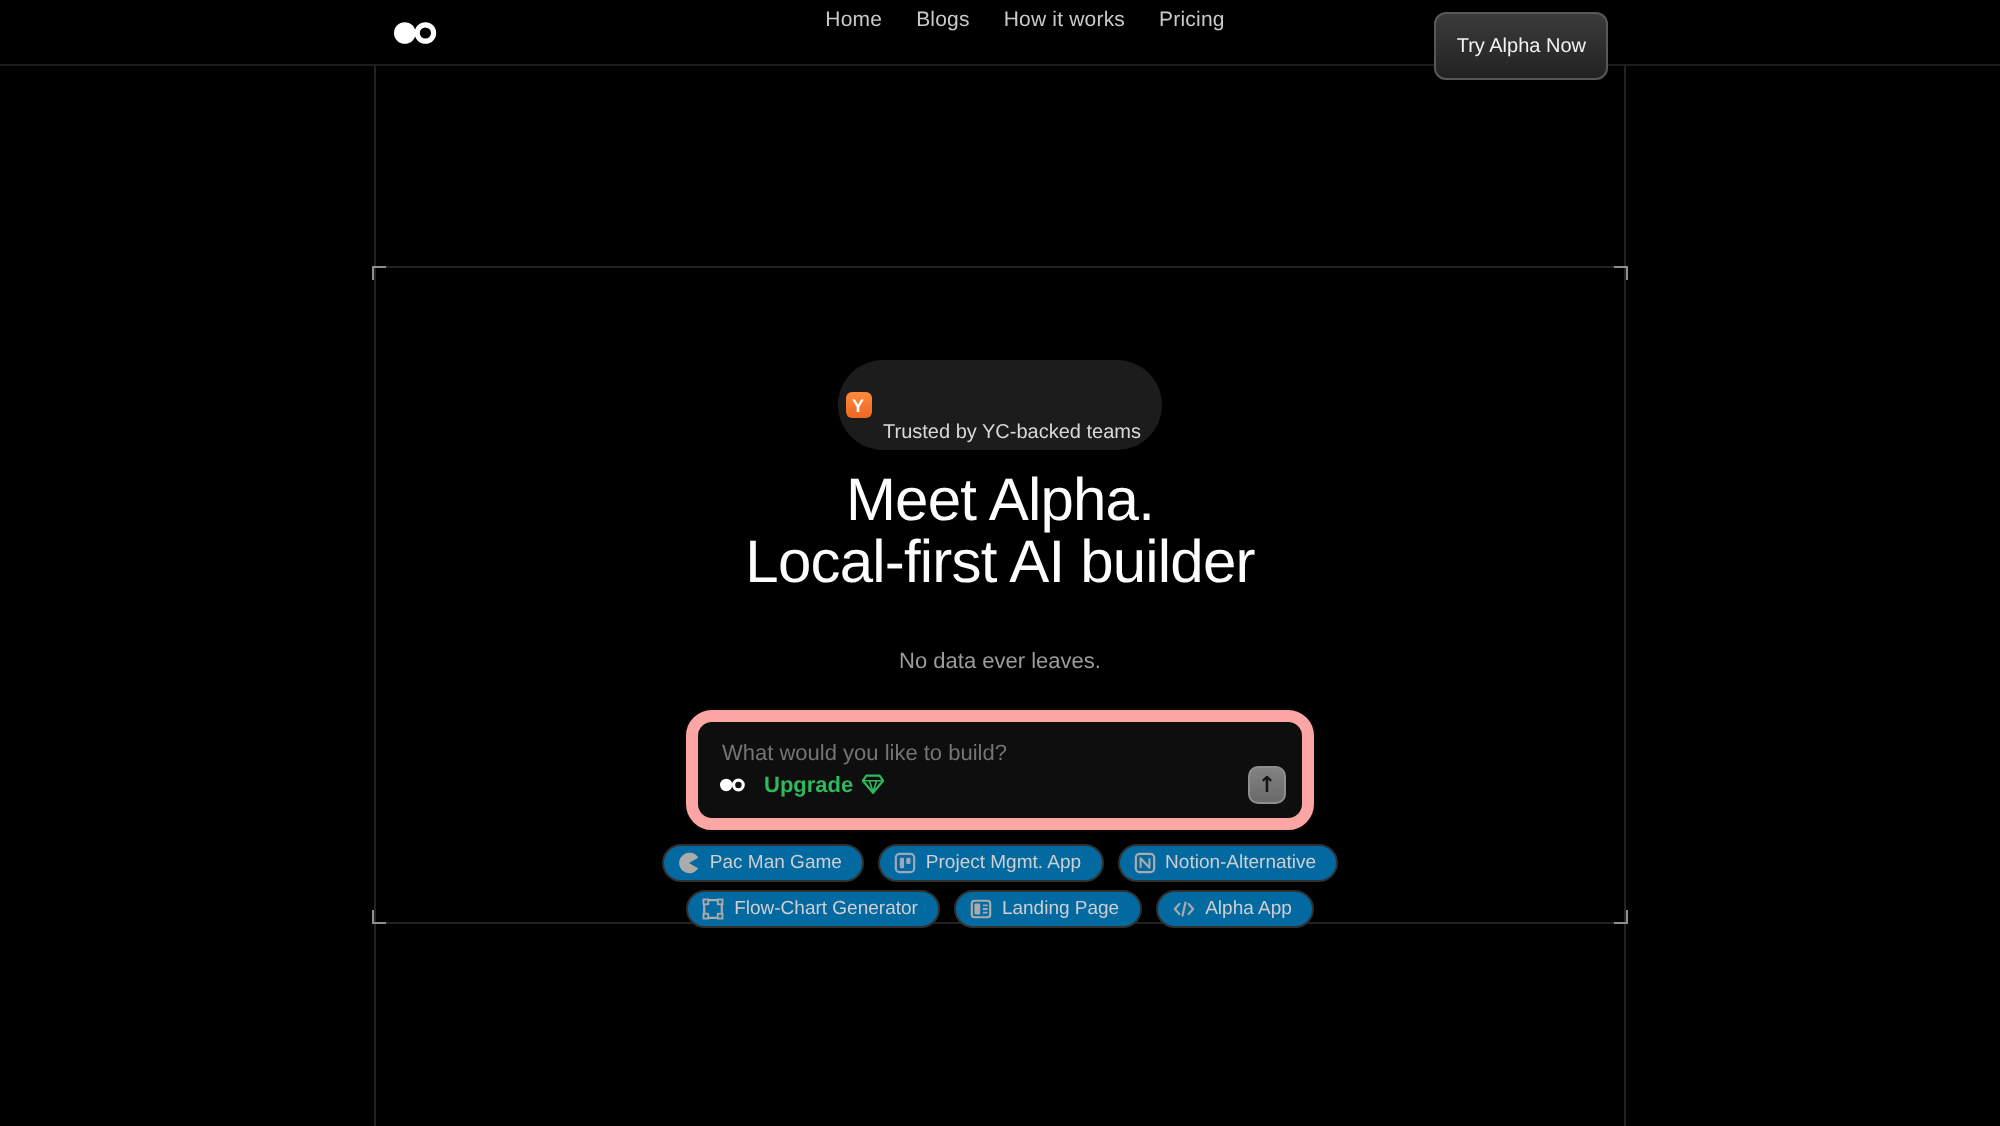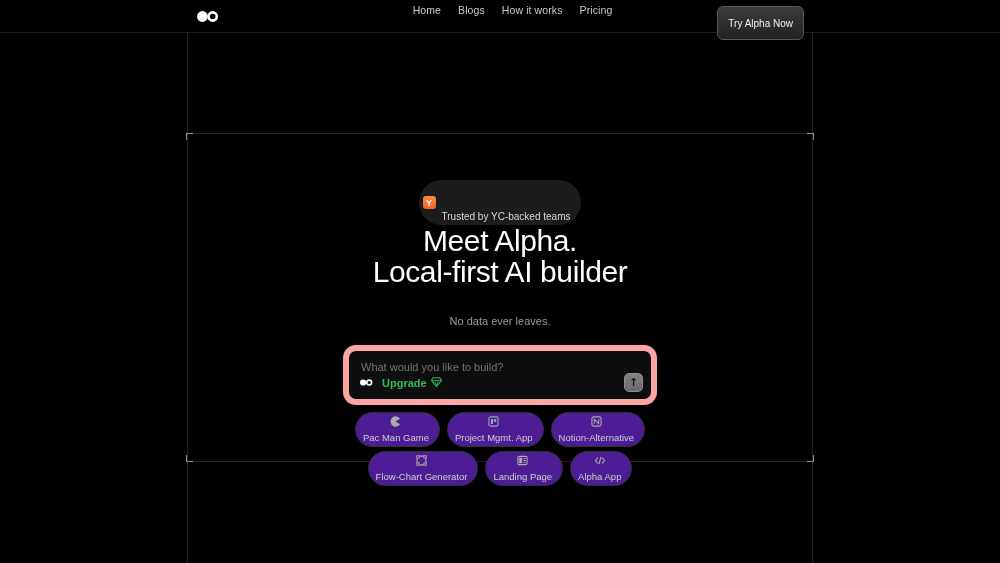--- a/index.html
+++ b/index.html
@@ -63,21 +63,21 @@
   }
   .badge-yc {
     width: 13px; height: 13px; border-radius: 3px;
     background: linear-gradient(#fb8b3c, #f26522);
     color: #fff; font-size: 9px; font-weight: bold;
     display: flex; align-items: center; justify-content: center;
   }
   .badge-text { color: #d9d9d9; font-size: 10px; margin-top: 28px; }
 
   .hero-title {
-    margin-top: 0; text-align: center;
+    margin-top: 10px; text-align: center;
     color: #fdfdfd; font-size: 30px; font-weight: 500;
     letter-spacing: -0.4px; line-height: 31px;
   }
   .hero-sub {
     margin-top: 15px; text-align: center;
     color: #9c9c9c; font-size: 11px; line-height: 13px;
   }
 
   
   .prompt {
@@ -112,22 +112,22 @@
     cursor: pointer; line-height: 1;
     font-family: "DejaVu Sans", sans-serif;
   }
 
   
   .chip-row { display: flex; justify-content: center; gap: 7px; }
   .chip-row.r1 { margin-top: 7px; }
   .chip-row.r2 { margin-top: 4px; }
   .chip {
     display: inline-flex; align-items: center; gap: 5px;
-    background: #4c1d95; border: 1px solid #303030; border-radius: 999px;
-    padding: 3px 10px 3px 7px; cursor: pointer; flex-direction: column;
+    background: #0369a1; border: 1px solid #303030; border-radius: 999px;
+    padding: 3px 10px 3px 7px; cursor: pointer;
   }
   .chip span.lbl { color: #cfcfcf; font-size: 9.5px; white-space: nowrap; }
   .chip svg { display: block; }
 </style>
 </head>
 <body>
 
 <div class="nav">
   <svg class="nav-logo" viewBox="0 0 23 15">
     <circle cx="5.4" cy="7.5" r="5.4" fill="#fff"></circle>

